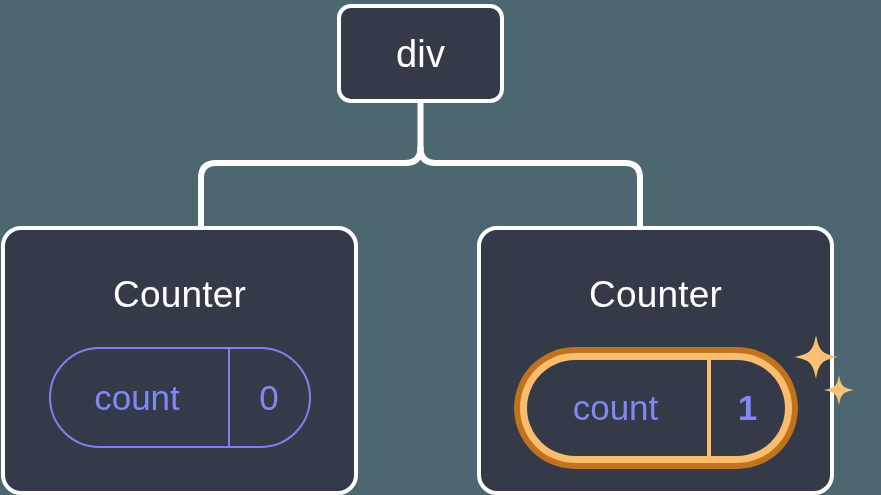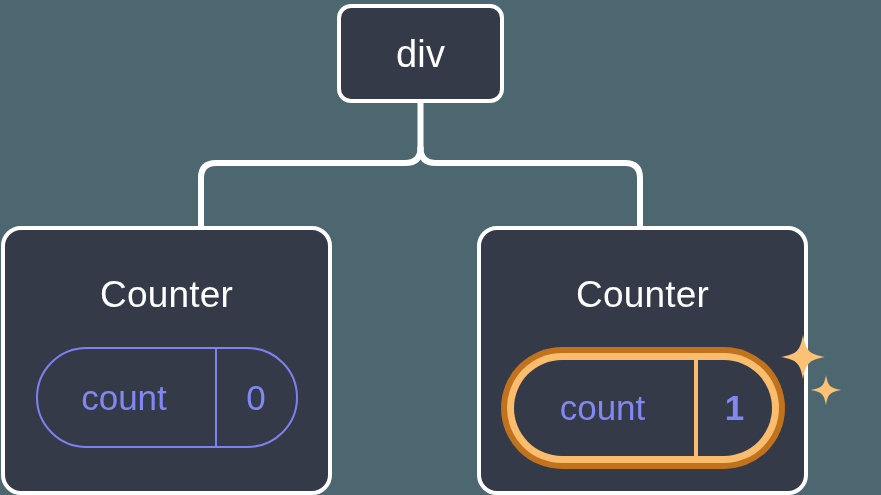--- a/index.html
+++ b/index.html
@@ -47,21 +47,21 @@
   }
   .node-root .node-title {
     font-size: 38px;
     line-height: 1;
     color: #ffffff;
     font-weight: 400;
     letter-spacing: 0.2px;
   }
 
   .node-child {
-    width: 331px;
+    width: 357px;
     height: 269px;
     top: 226px;
     border-radius: 20px;
   }
   .node-left  { left: 1px; }
   .node-right { left: 477px; }
 
   .node-child .node-title {
     margin-top: 46px;
     font-size: 37px;

